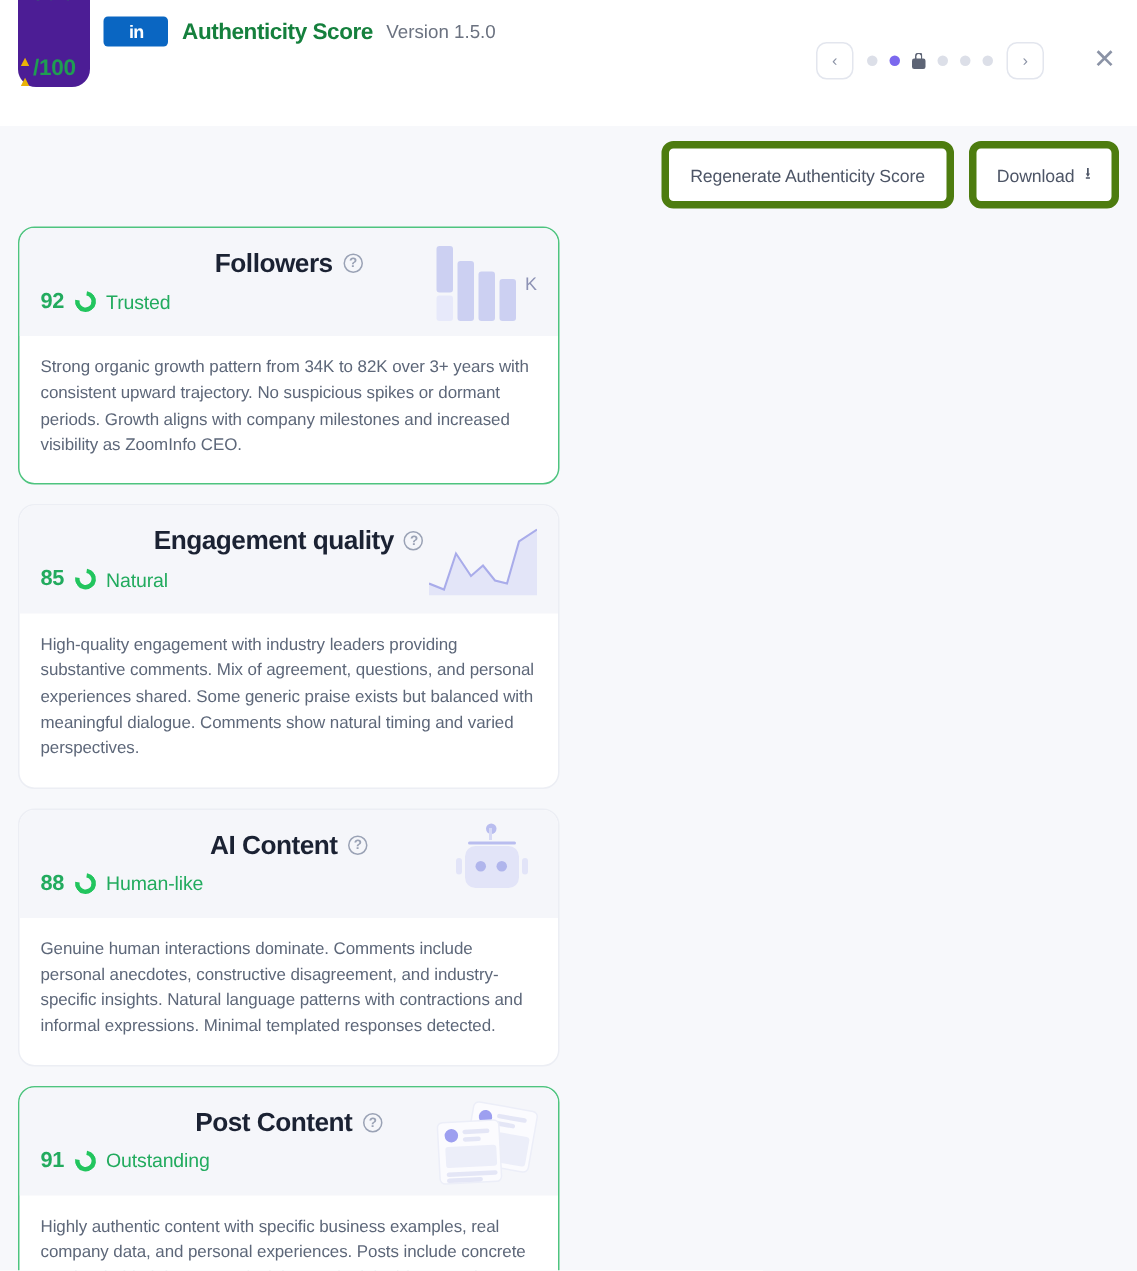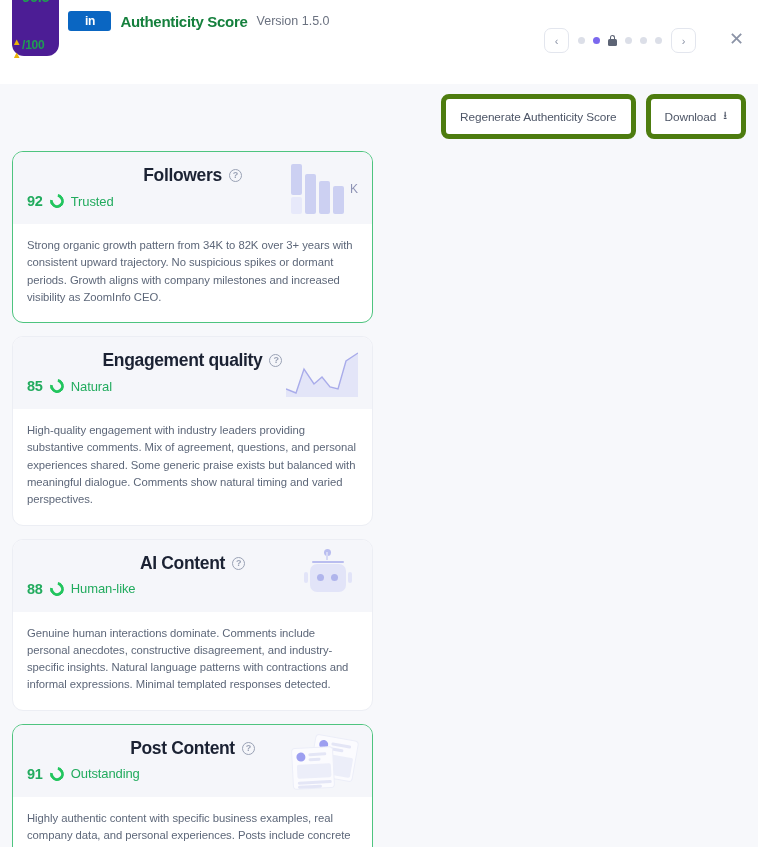--- a/index.html
+++ b/index.html
@@ -22,21 +22,21 @@
   .score-badge {
     background: #4c1d95;
     color: #1f9d52;
     border-radius: 12px;
     padding: 3px 10px 4px;
     font-size: 14.5px;
     font-weight: 700;
     letter-spacing: -0.2px;
     display: flex; align-items: flex-start; flex-direction: column;
   }
-  .score-badge .denom { font-size: 12px; font-weight: 700; margin-top: 33px; }
+  .score-badge .denom { font-size: 15px; font-weight: 700; margin-top: 33px; }
   .li-icon {
     width: 43px; height: 20px; border-radius: 3px;
     background: #0a66c2; color: #fff;
     font-size: 12px; font-weight: 700;
     display: flex; align-items: center; justify-content: center;
     font-family: "Liberation Sans", sans-serif;
     letter-spacing: -0.5px;
     line-height: 1;
   }
   .app-title {

